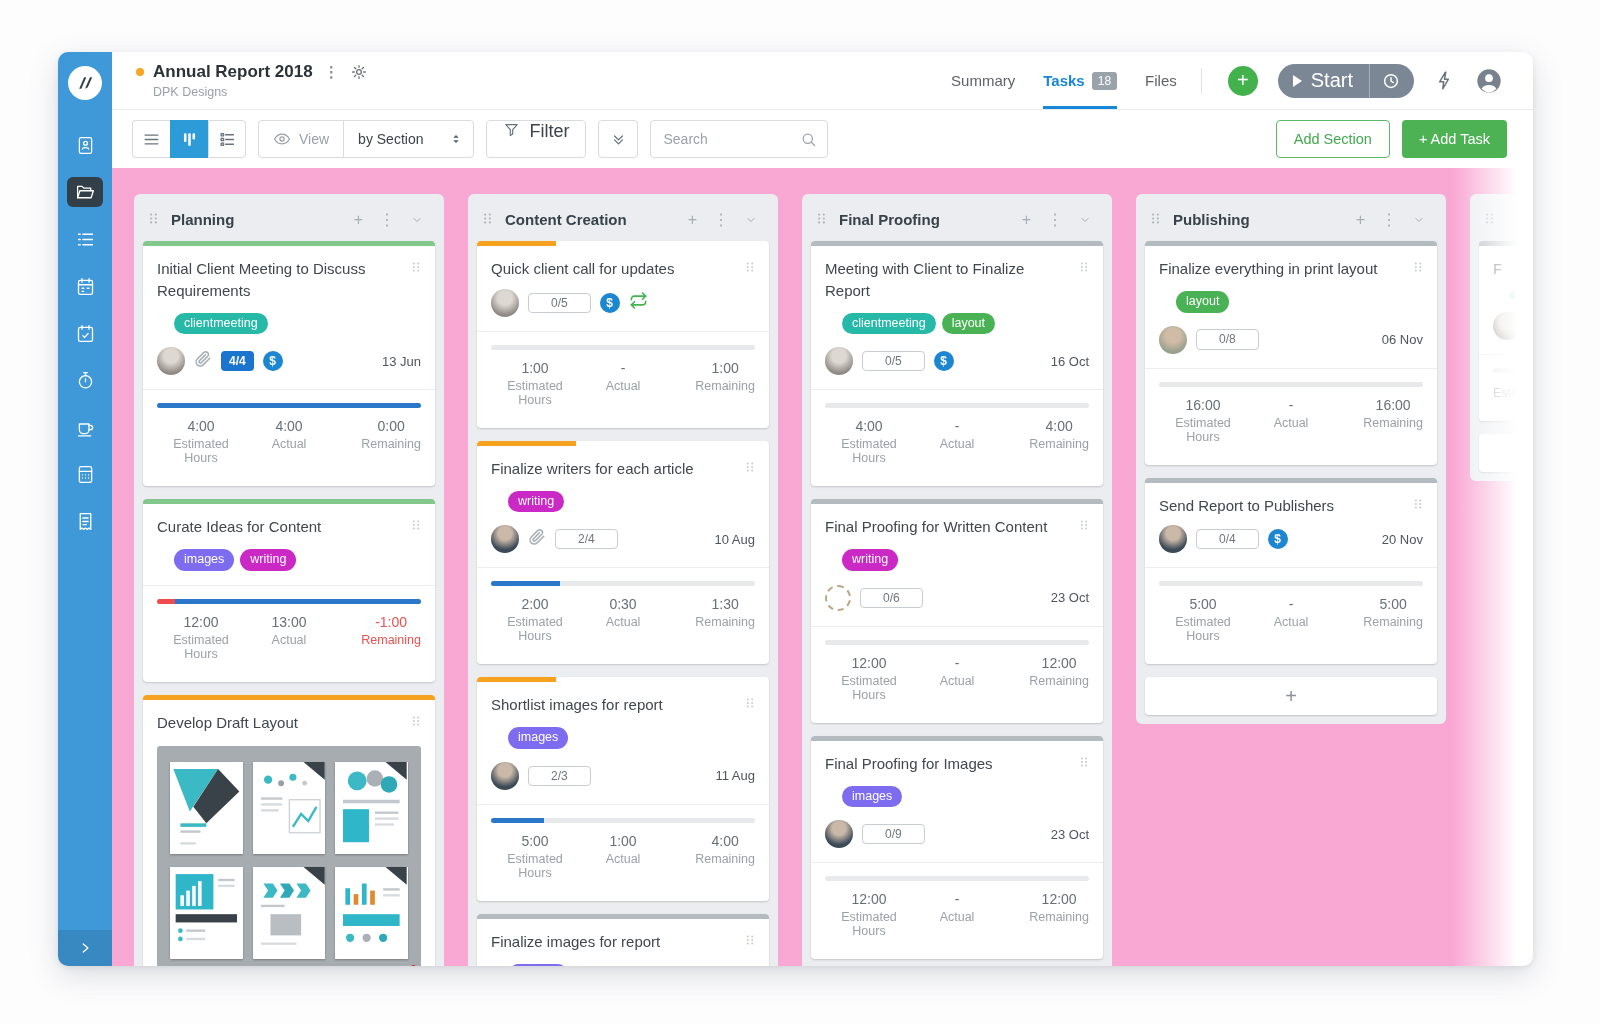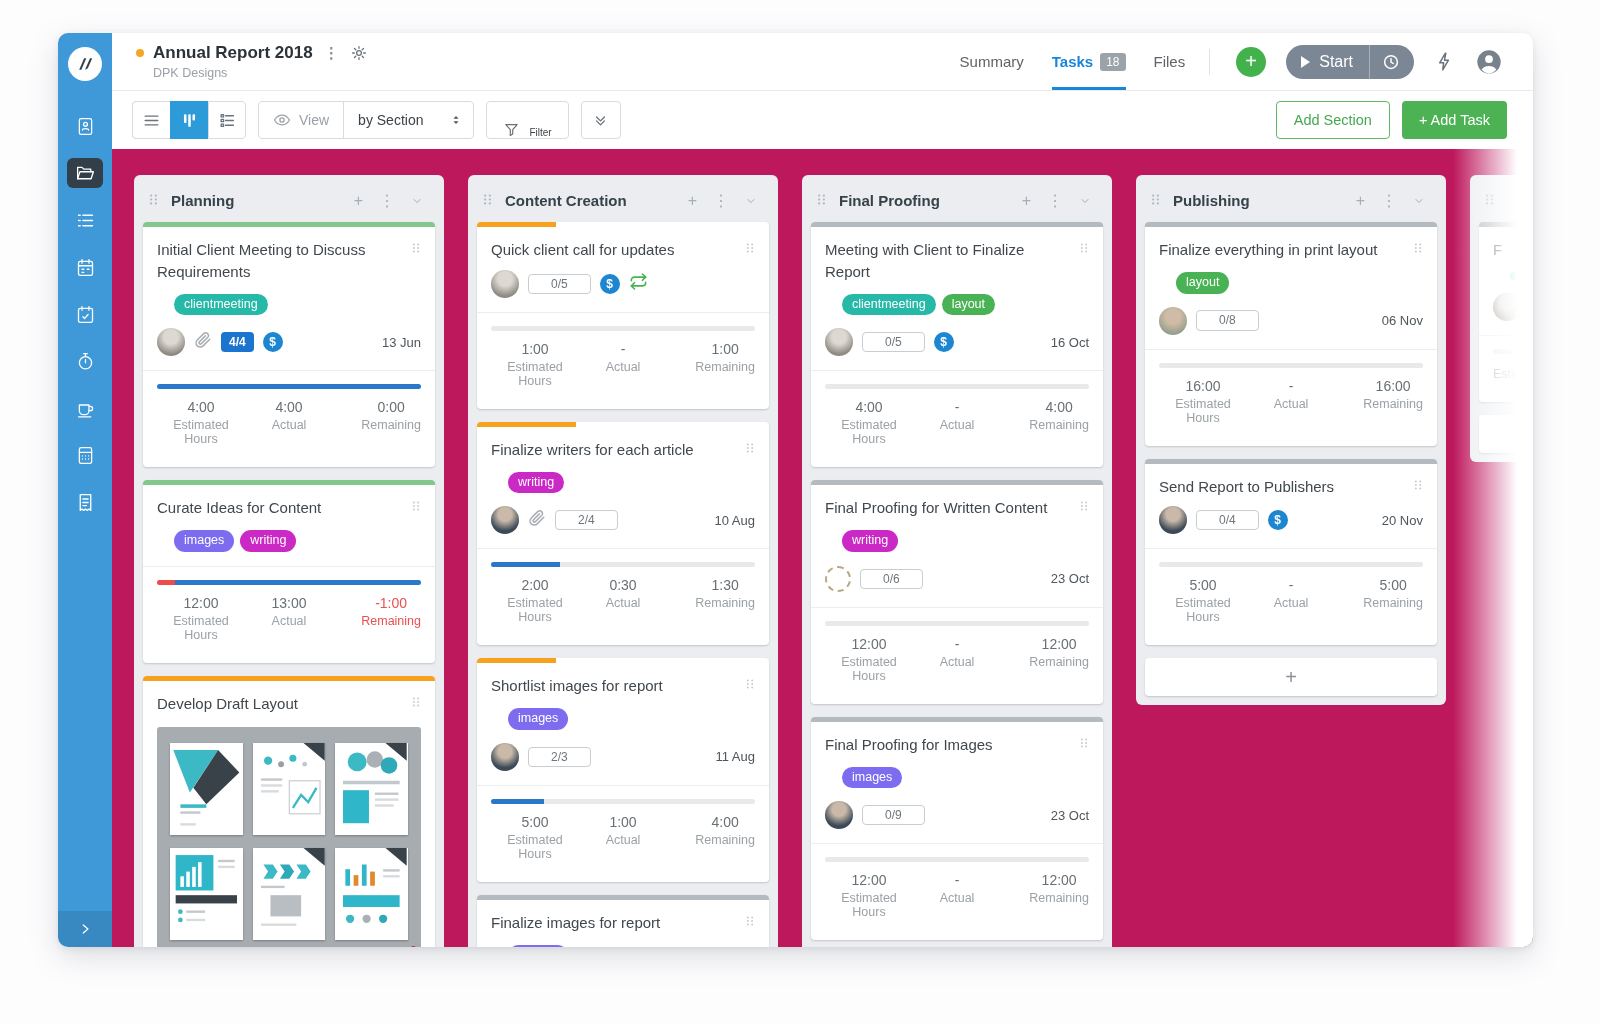--- a/index.html
+++ b/index.html
@@ -1,19 +1,19 @@
 <!DOCTYPE html>
 <html><head>
 <meta charset="utf-8">
 <style>
   * { box-sizing: border-box; margin: 0; padding: 0; }
   html,body { width:1600px; height:1024px; overflow:hidden; }
   body { font-family:"Liberation Sans", sans-serif; background:#fdfdfe; position:relative; }
 
-  .window { position:absolute; left:58px; top:33px; width:1475px; height:914px;
+  .window { position:absolute; left:58px; top:52px; width:1475px; height:914px;
     border-radius:10px; overflow:hidden; display:flex; background:#fff;
     box-shadow:0 10px 30px rgba(70,80,95,.18), 0 2px 6px rgba(70,80,95,.10); }
 
   
   .sidebar { width:54px; flex:none; background:#3f98d7; display:flex; flex-direction:column; align-items:center; position:relative; }
   .logo { width:34px; height:34px; background:#fff; border-radius:50%; margin-top:14px; display:flex; align-items:center; justify-content:center; }
   .nav { display:flex; flex-direction:column; align-items:center; gap:17px; margin-top:30px; }
   .nav-item { width:36px; height:30px; display:flex; align-items:center; justify-content:center; border-radius:6px; cursor:pointer; }
   .nav-item.active { background:#333f48; }
   .nav-item svg { width:21px; height:21px; stroke:#fff; fill:none; stroke-width:1.5; stroke-linecap:round; stroke-linejoin:round; }
@@ -34,48 +34,48 @@
 
   .top-right { margin-left:auto; display:flex; align-items:center; }
   .tabs { display:flex; align-items:stretch; height:100%; gap:28px; margin-right:24px; }
   .tab { display:flex; align-items:center; gap:7px; font-size:15px; color:#5f6368; cursor:pointer; border-bottom:3px solid transparent; border-top:3px solid transparent; }
   .tab.active { color:#1886d9; font-weight:700; border-bottom-color:#1886d9; }
   .tab-badge { background:#9aa2aa; color:#fff; font-size:12px; font-weight:400; border-radius:3px; padding:2px 6px; }
   .top-sep { width:1px; height:26px; background:#dfe3e6; margin-right:26px; }
   .actions { display:flex; align-items:center; gap:20px; }
   .plus-circle { width:30px; height:30px; border-radius:50%; background:#43b24d; color:#fff; font-size:20px; line-height:28px; text-align:center; cursor:pointer; }
   .start-pill { height:34px; border-radius:17px; background:#7b8794; display:flex; align-items:center; cursor:pointer; }
-  .start-left { display:flex; align-items:center; gap:9px; padding:0 16px 0 15px; color:#fff; font-size:16px; }
+  .start-left { display:flex; align-items:center; gap:9px; padding:0 16px 0 15px; color:#fff; font-size:20px; }
   .play-tri { width:0; height:0; border-left:9px solid #fff; border-top:6px solid transparent; border-bottom:6px solid transparent; }
   .start-div { width:1px; align-self:stretch; background:rgba(255,255,255,.35); }
   .start-clock { padding:0 14px 0 12px; display:flex; }
   .icon-btn { display:flex; cursor:pointer; }
 
   
   .toolbar { height:58px; flex:none; display:flex; align-items:center; padding:0 26px 0 20px; gap:12px; }
   .seg-group { display:flex; }
   .tbtn { height:38px; background:#fff; border:1px solid #d8dcdf; display:flex; align-items:center; justify-content:center; cursor:pointer; }
   .seg-group .tbtn { width:38px; border-right-width:0; }
   .seg-group .tbtn:first-child { border-radius:4px 0 0 4px; }
   .seg-group .tbtn:last-child { border-radius:0 4px 4px 0; border-right-width:1px; }
   .tbtn.active { background:#2d9bd8; border-color:#2d9bd8; }
   .tbtn svg { width:19px; height:19px; }
   .view-group { display:flex; height:38px; border:1px solid #d8dcdf; border-radius:4px; overflow:hidden; }
   .view-part { display:flex; align-items:center; gap:8px; padding:0 14px; color:#9aa1a7; font-size:14px; }
   .select-part { display:flex; align-items:center; gap:26px; padding:0 10px 0 14px; border-left:1px solid #d8dcdf; font-size:14px; color:#3c4348; cursor:pointer; }
-  .btn-plain { height:38px; border:1px solid #d8dcdf; border-radius:4px; background:#fff; display:flex; align-items:flex-end; gap:9px; padding:0 16px; font-size:10px; color:#3c4348; cursor:pointer; }
+  .btn-plain { height:38px; border:1px solid #d8dcdf; border-radius:4px; background:#fff; display:flex; align-items:flex-start; gap:9px; padding:0 16px; font-size:18px; color:#3c4348; cursor:pointer; }
   .search-box { height:38px; width:178px; border:1px solid #d8dcdf; border-radius:4px; display:flex; align-items:center; padding:0 10px 0 12px; }
   .search-box input { border:none; outline:none; flex:1; font-size:14px; color:#3c4348; font-family:"Liberation Sans", sans-serif; min-width:0; }
   .search-box input::placeholder { color:#9aa1a7; }
   .toolbar-right { margin-left:auto; display:flex; gap:12px; }
   .btn-outline-green { height:38px; border:1px solid #5cb966; color:#43a94e; background:#fff; border-radius:4px; padding:0 17px; font-size:14.5px; display:flex; align-items:center; cursor:pointer; }
   .btn-green { height:38px; background:#4cb254; color:#fff; border:none; border-radius:4px; padding:0 17px; font-size:14.5px; display:flex; align-items:center; cursor:pointer; }
 
   
-  .board { flex:1; position:relative; overflow:hidden; padding:26px 0 0 22px; display:flex; gap:24px; align-items:flex-start; background:#be185d; }
+  .board { flex:1; position:relative; overflow:hidden; padding:26px 0 0 22px; display:flex; gap:24px; align-items:flex-start; background:#f9a8d4; }
   .board::after { content:""; position:absolute; top:0; right:0; bottom:0; width:80px; background:linear-gradient(90deg, rgba(255,255,255,0), #fff 80%); pointer-events:none; }
   .col { width:310px; flex:none; background:#ebedf0; border-radius:6px; padding:9px; }
   .col-head { display:flex; align-items:center; padding:6px 4px 11px 5px; }
   .col-title { font-size:15px; font-weight:700; color:#37424a; margin-left:12px; flex:1; }
   .col-ic { color:#a7afb6; padding:0 8px; cursor:pointer; font-size:16px; display:flex; align-items:center; }
   .cards { display:flex; flex-direction:column; gap:13px; }
 
   .card { background:#fff; border-radius:4px; box-shadow:0 1px 2px rgba(30,40,50,.20); overflow:hidden; }
   .accent { height:5px; }
   .cbody { padding:12px 14px 14px; }
@@ -318,20 +318,27 @@
         <span>Filter</span>
       </div>
 
       <div class="tbtn" style="width:40px; border-radius:4px;">
         <svg viewBox="0 0 24 24" class="mono-ic">
             <path d="M7 7.5l5 5 5-5"></path>
             <path d="M7 12.5l5 5 5-5"></path>
           </svg>
       </div>
 
+      <div class="search-box">
+        <input type="text" placeholder="Search" style="">
+        <svg width="17" height="17" viewBox="0 0 24 24" class="ghost-ic">
+            <circle cx="11" cy="11" r="6.5"></circle>
+            <path d="M15.8 15.8L20.5 20.5"></path>
+          </svg>
+      </div>
 
       <div class="toolbar-right">
         <button class="btn-outline-green">Add Section</button>
         <button class="btn-green">+ Add Task</button>
       </div>
     </div>
 
     <div class="board">
 
       <section class="col">

